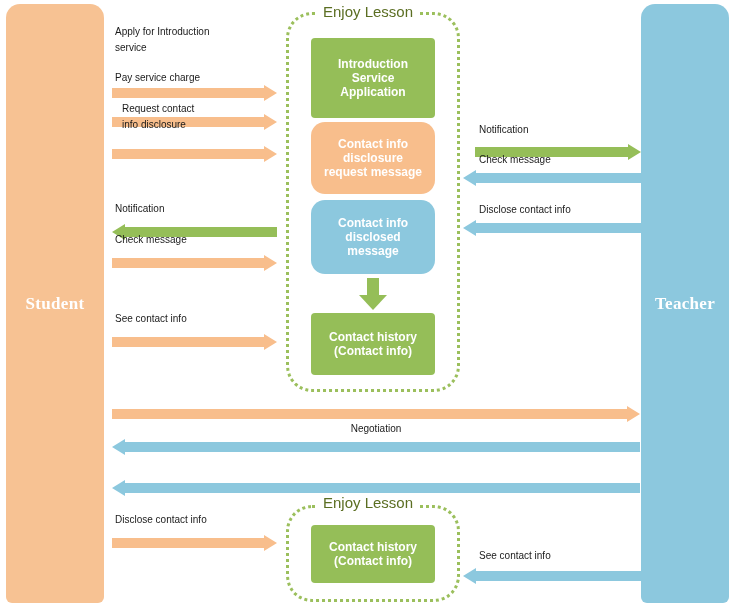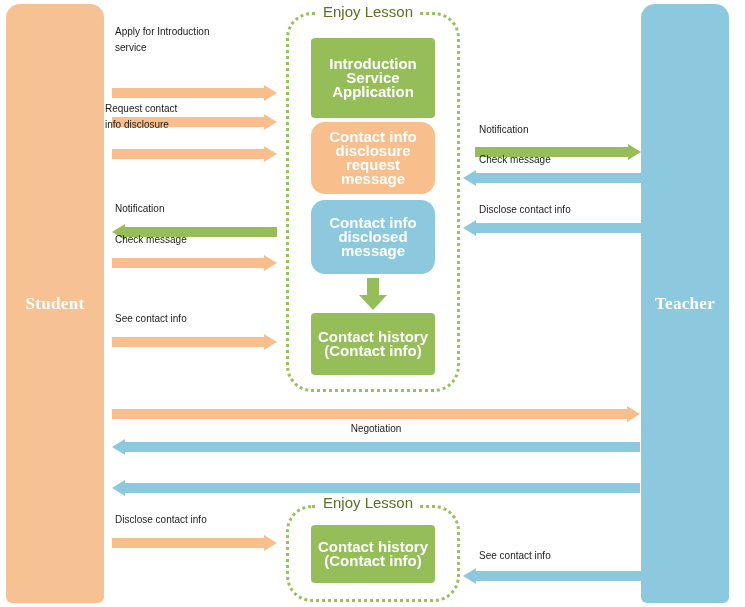--- a/index.html
+++ b/index.html
@@ -57,21 +57,21 @@
   #lesson-title-top{left:317px;top:4px;}
   #lesson-title-bottom{left:317px;top:495px;}
 
   
   .msgbox{
     position:absolute;
     display:flex;align-items:center;justify-content:center;
     text-align:center;
     color:#ffffff;
     font-weight:bold;
-    font-size:15px;
+    font-size:12px;
     line-height:14px;
     box-sizing:border-box;
     padding:2px 6px;
     white-space:pre-line;
   }
   #box-intro-app{
     left:311px;top:38px;width:124px;height:80px;
     background:#95BE58;border-radius:4px;
   }
   #box-req-msg{
@@ -170,26 +170,27 @@
     <div class="vhead"></div>
   </div>
 
   <div class="lbl" style="left:115px;top:24px;width:170px;">Apply  for Introduction
 service</div>
   <div class="arrow right a-orange" style="left:112px;top:88px;width:165px;">
     <div class="shaft" style="width:152px;"></div>
     <div class="head" style="left:152px;"></div>
   </div>
 
+  <div class="lbl" style="left:115px;top:70px;width:170px;">Pay service charge</div>
   <div class="arrow right a-orange" style="left:112px;top:117px;width:165px;">
     <div class="shaft" style="width:152px;"></div>
     <div class="head" style="left:152px;"></div>
   </div>
 
-  <div class="lbl" style="left:105px;top:101px;width:170px;">Request contact
+  <div class="lbl" style="left:122px;top:101px;width:170px;">Request contact
 info disclosure</div>
   <div class="arrow right a-orange" style="left:112px;top:149px;width:165px;">
     <div class="shaft" style="width:152px;"></div>
     <div class="head" style="left:152px;"></div>
   </div>
 
   <div class="lbl" style="left:115px;top:201px;width:170px;">Notification</div>
   <div class="arrow left a-green" style="left:112px;top:227px;width:165px;">
     <div class="shaft" style="left:13px;width:152px;"></div>
     <div class="head" style="left:0;"></div>

